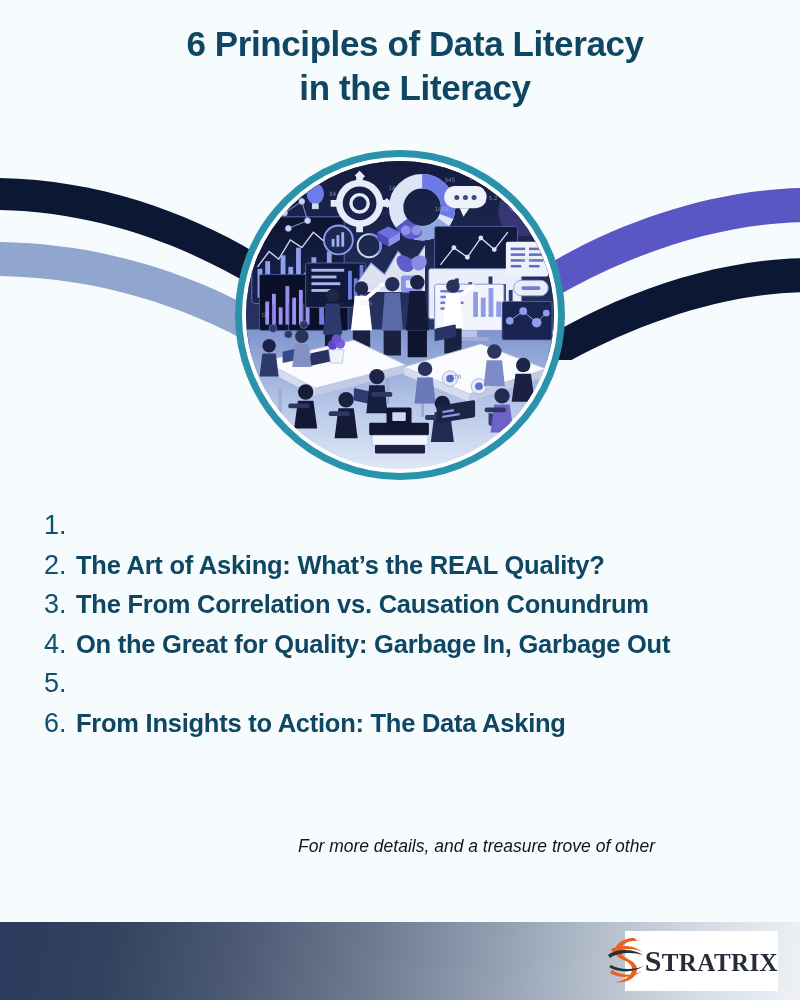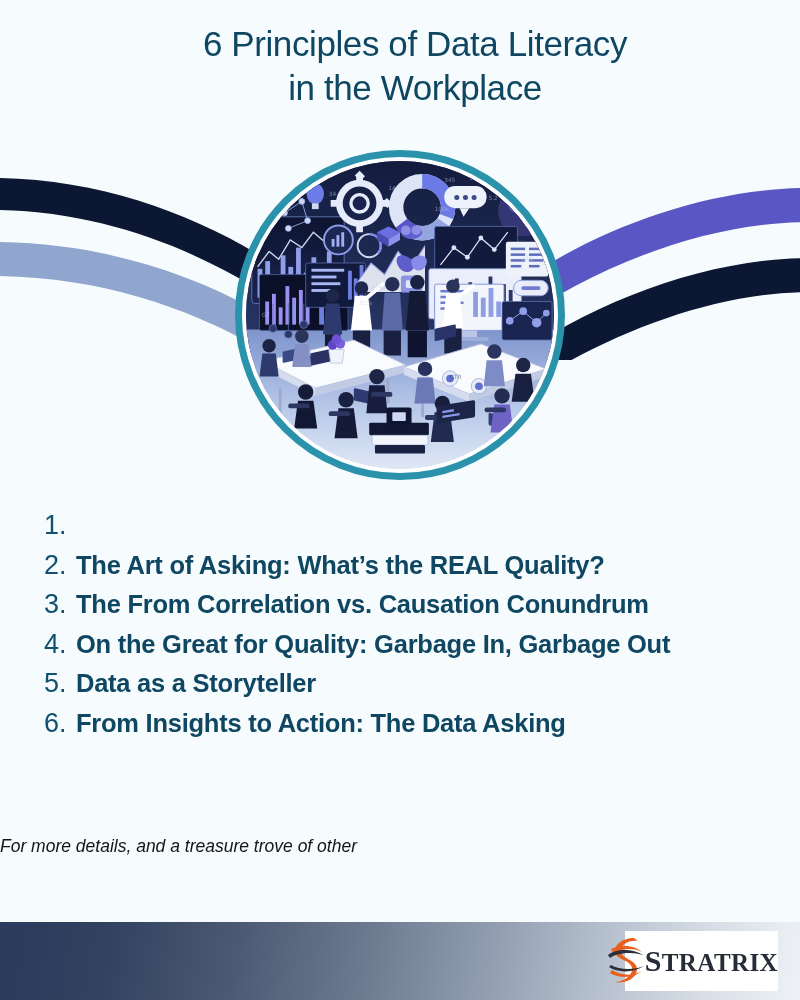--- a/index.html
+++ b/index.html
@@ -20,21 +20,21 @@
 
   
   .title-block {
     position:absolute;
     top:22px; left:0; width:800px;
     text-align:center;
     z-index:6;
   }
   .title-line {
     font-family:"Liberation Sans", sans-serif;
-    font-weight:normal;
+    font-weight:bold;
     font-size:35px;
     line-height:44px;
     letter-spacing:-0.4px;
     color:#0f4662;
     white-space:nowrap;
     padding-left:30px;
   }
 
   
   .waves {
@@ -97,21 +97,21 @@
     letter-spacing:-0.25px;
     color:#0f4662;
     line-height:39.5px;
     white-space:nowrap;
   }
 
   
   .note {
     position:absolute;
     left:0; top:833px; width:655px;
-    text-align:left;
+    text-align:right;
     z-index:6;
   }
   .note-line {
     font-family:"Liberation Sans", sans-serif;
     font-style:italic;
     font-size:17.5px;
     line-height:27px;
     color:#14161a;
   }
 
@@ -156,21 +156,21 @@
   }
   .logo-word .cap { font-size:30px; }
 </style>
 </head>
 <body>
 
 <div id="poster">
 
   <div class="title-block">
     <div class="title-line">6 Principles of Data Literacy</div>
-    <div class="title-line">in the Workplace</div>
+    <div class="title-line">in the Literacy</div>
   </div>
 
   <svg class="waves" viewBox="0 0 800 230" preserveAspectRatio="none">
 
     <path d="M-10,48 C130,48 250,108 330,176 L330,212 C248,142 128,80 -10,80 Z" fill="#0b1733"></path>
 
     <path d="M-10,112 C140,112 258,170 336,236 L336,272 C254,204 136,146 -10,146 Z" fill="#90a6ce"></path>
 
     <path d="M810,58 C690,58 560,112 470,190 L470,226 C562,150 690,92 810,92 Z" fill="#5a57c4"></path>
 
@@ -588,21 +588,20 @@
     <div class="list-item">
       <span class="li-num">3.</span>
       <span class="li-text">The From Correlation vs. Causation Conundrum</span>
     </div>
     <div class="list-item">
       <span class="li-num">4.</span>
       <span class="li-text">On the Great for Quality: Garbage In, Garbage Out</span>
     </div>
     <div class="list-item">
       <span class="li-num">5.</span>
-      <span class="li-text">Data as a Storyteller</span>
     </div>
     <div class="list-item">
       <span class="li-num">6.</span>
       <span class="li-text">From Insights to Action: The Data Asking</span>
     </div>
   </div>
 
   <div class="note">
     <div class="note-line">For more details, and a treasure trove of other</div>
   </div>

